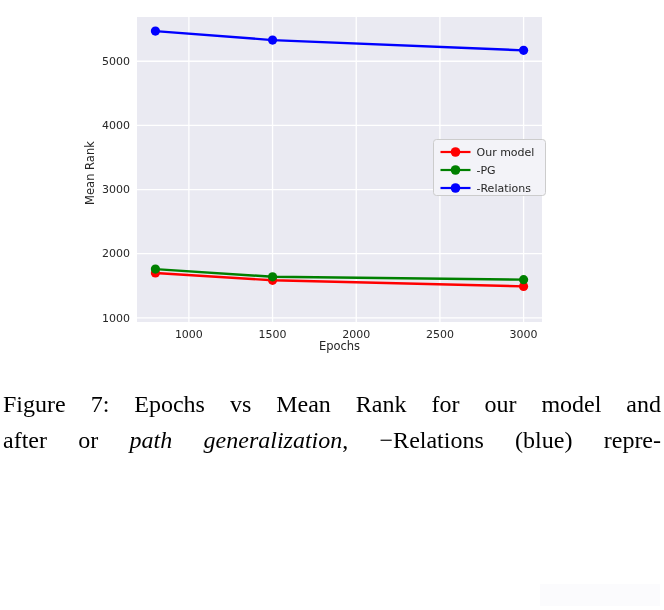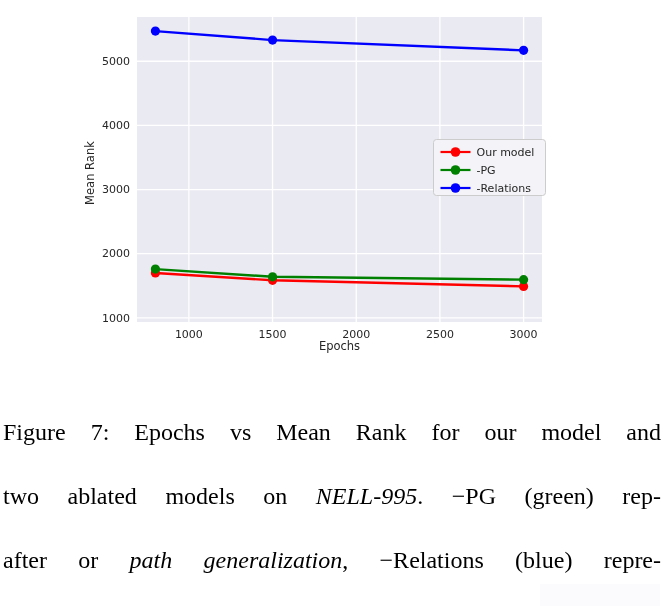--- a/index.html
+++ b/index.html
@@ -14,21 +14,21 @@
   .tick{font-size:11px;fill:#262626;font-family:"DejaVu Sans",sans-serif;}
   .axlabel{font-size:11.5px;fill:#262626;font-family:"DejaVu Sans",sans-serif;}
   .legend-label{font-size:11px;fill:#262626;font-family:"DejaVu Sans",sans-serif;}
   #caption{
     position:absolute;top:386px;left:0;width:664px;
     padding:0 3px;box-sizing:border-box;
     font-family:"Liberation Serif", serif;
     font-size:24px;line-height:36px;color:#000000;
   }
   .cap-line{width:100%;}
-  .cap-line.j{text-align:justify;text-align-last:justify;margin-top:28px;}
+  .cap-line.j{text-align:justify;text-align-last:justify;}
   .cap-line.last{text-align:left;}
   .it{font-style:italic;}
   .glitch{
     text-shadow:1.4px 0.5px 0 rgba(30,30,30,0.8), 2.9px 0 0 rgba(70,70,70,0.38);
   }
   .scan-artifact{
     position:absolute;right:4px;bottom:4px;width:120px;height:22px;
     background:#fbfbfd;
   }
 </style>
@@ -78,17 +78,16 @@
       <text x="476.5" y="155.8" class="legend-label">Our model</text>
       <line x1="440.5" y1="170" x2="470.5" y2="170" stroke="#008000" stroke-width="2.2"></line>
       <circle cx="455.5" cy="170" r="4.8" fill="#008000"></circle>
       <text x="476.5" y="173.8" class="legend-label">-PG</text>
       <line x1="440.5" y1="188" x2="470.5" y2="188" stroke="#0000ff" stroke-width="2.2"></line>
       <circle cx="455.5" cy="188" r="4.8" fill="#0000ff"></circle>
       <text x="476.5" y="191.8" class="legend-label">-Relations</text>
     </svg>
   <div id="caption">
       <div class="cap-line j"><span>Figure 7:  Epochs vs Mean Rank for our model and</span></div>
-      <div class="cap-line j"><span>two ablated models on </span><span class="it">NELL-995</span><span>.  −PG (green) rep-</span></div>
       <div class="cap-line j"><span>after or </span><span class="it">path generalization</span><span>, −Relations (blue) repre-</span></div>
     </div>
   <div class="scan-artifact"></div>
 </div>
 
 </body></html>

